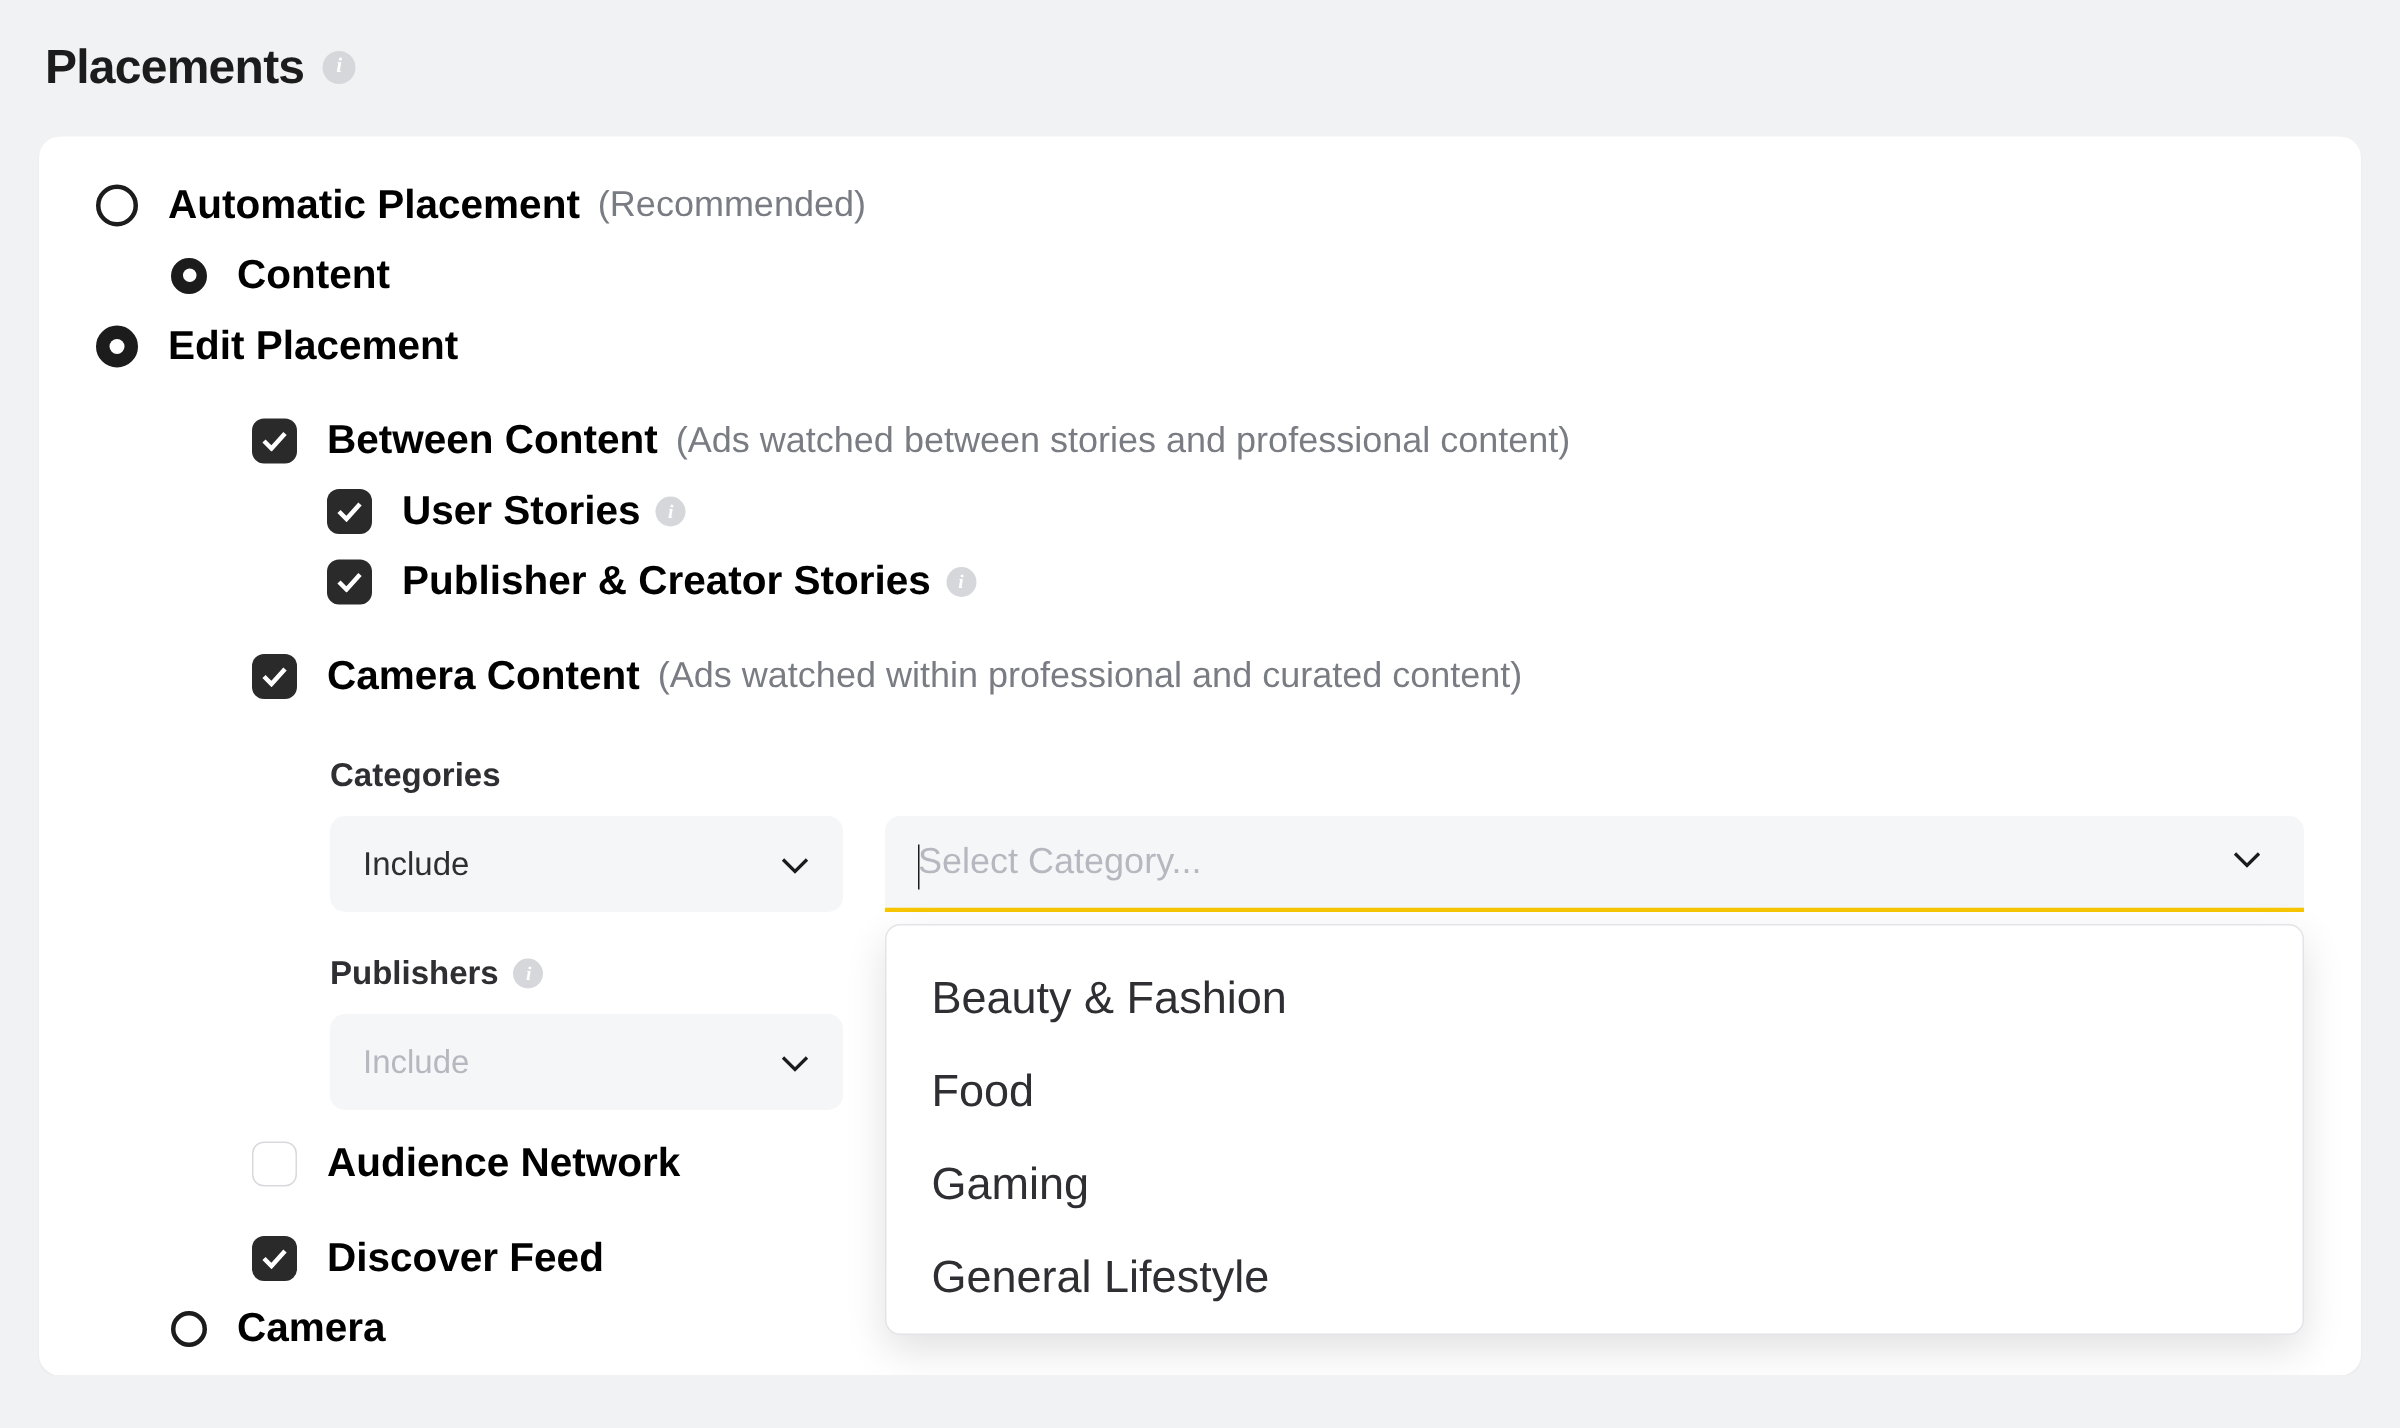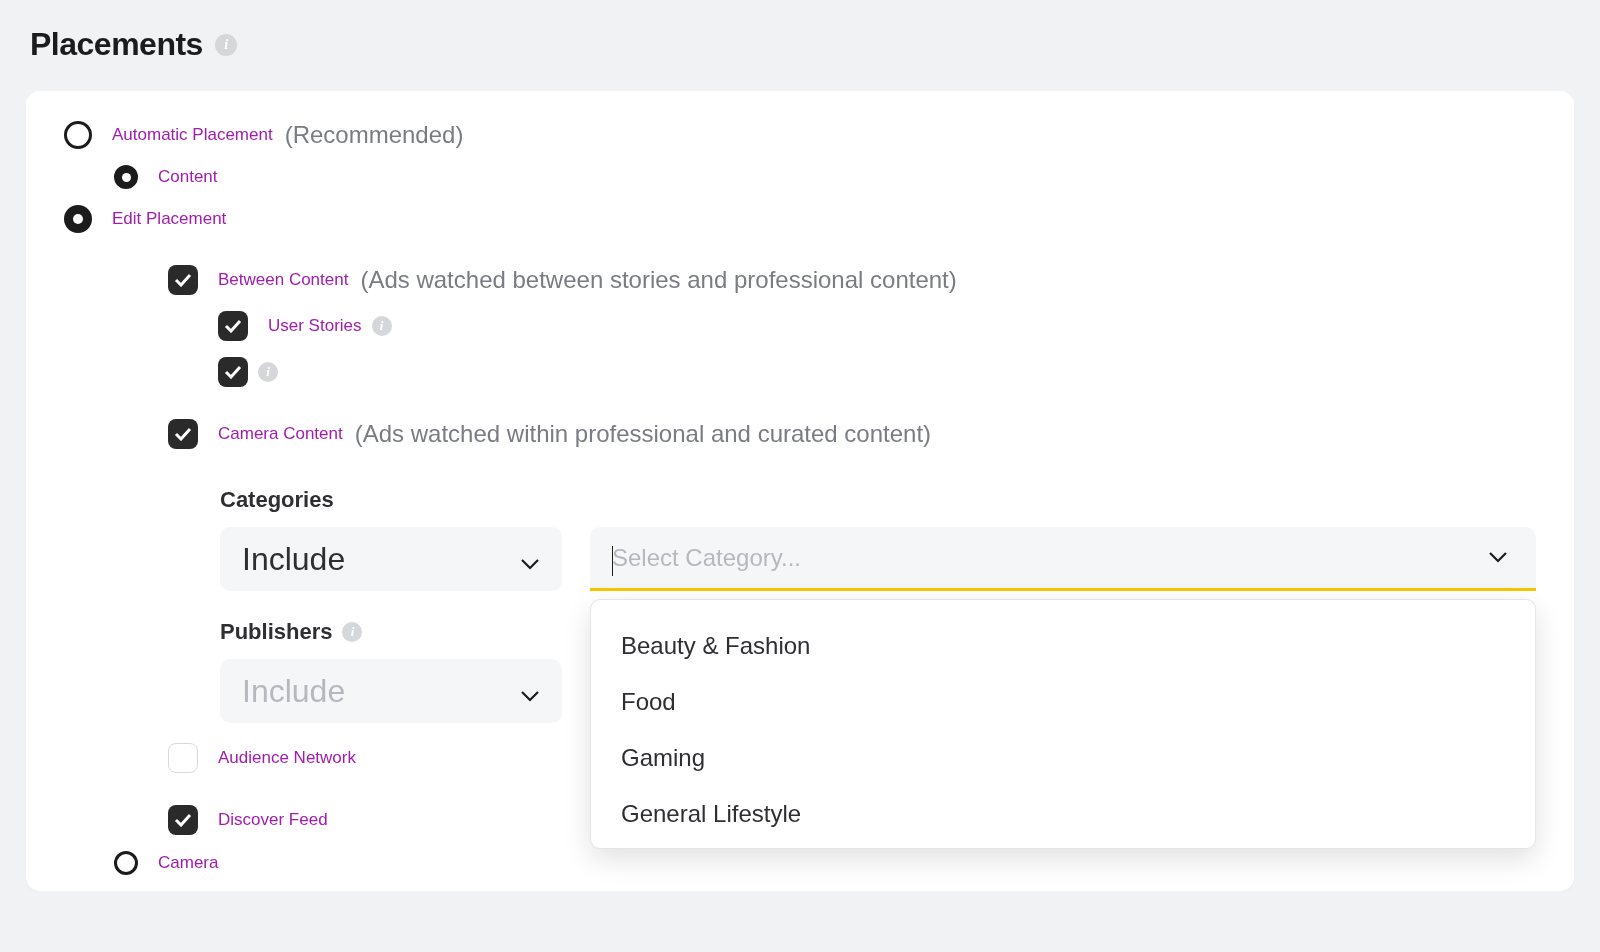--- a/index.html
+++ b/index.html
@@ -93,24 +93,24 @@
     justify-content: center;
     flex-shrink: 0;
     cursor: pointer;
   }
   .checkbox svg { stroke:#fff; stroke-width:3; fill:none; }
   .checkbox.unchecked {
     background: #fff;
     border: 1px solid #d8d9dd;
   }
   .label {
-    font-size: 17px;
-    color: #a21caf;
+    font-size: 27px;
+    color: #000000;
     margin-left: 20px;
-    font-weight: 400;
+    font-weight: 700;
   }
   .sub-label {
     font-size: 24px;
     color: #7a7c83;
     margin-left: 12px;
     font-weight: 400;
   }
   .indent-1 { padding-left: 50px; }
   .indent-2 { padding-left: 104px; margin-top: 32px; }
   .indent-3 { padding-left: 154px; }
@@ -131,21 +131,21 @@
     margin-bottom: 4px;
   }
   .select {
     background: #f5f6f8;
     border-radius: 10px;
     height: 64px;
     display: flex;
     align-items: center;
     justify-content: space-between;
     padding: 0 22px;
-    font-size: 32px;
+    font-size: 22px;
     color: #2f2f33;
     cursor: pointer;
     width: 342px;
   }
   .select.muted { color: #b6b8bf; }
   .chev { width:20px; }
   .chev svg { stroke:#1c1c1c; stroke-width:2.2; fill:none; }
   .combo-wrap {
     flex: 1;
     position: relative;
@@ -181,21 +181,21 @@
     left:0;
     right:0;
     background:#fff;
     border:1px solid #e3e4e8;
     border-radius: 10px;
     box-shadow: 0 10px 28px rgba(0,0,0,0.12);
     padding: 18px 0 6px 0;
     z-index: 5;
   }
   .dropdown-item {
-    font-size: 24px;
+    font-size: 30px;
     color: #2f2f33;
     padding: 14px 30px;
     cursor: pointer;
   }
 </style>
 </head>
 <body>
 
 <div class="page">
   <div class="section-title">
@@ -246,20 +246,21 @@
       <span class="label">User Stories</span>
       <span class="info-icon small">i</span>
     </div>
 
     <div class="row indent-3">
       <span class="checkbox">
         <svg width="18" height="14" viewBox="0 0 18 14">
             <polyline points="2,7 7,12 16,2"></polyline>
           </svg>
       </span>
+      <span class="label">Publisher &amp; Creator Stories</span>
       <span class="info-icon small">i</span>
     </div>
 
     <div class="row indent-2">
       <span class="checkbox">
         <svg width="18" height="14" viewBox="0 0 18 14">
             <polyline points="2,7 7,12 16,2"></polyline>
           </svg>
       </span>
       <span class="label">Camera Content</span>

